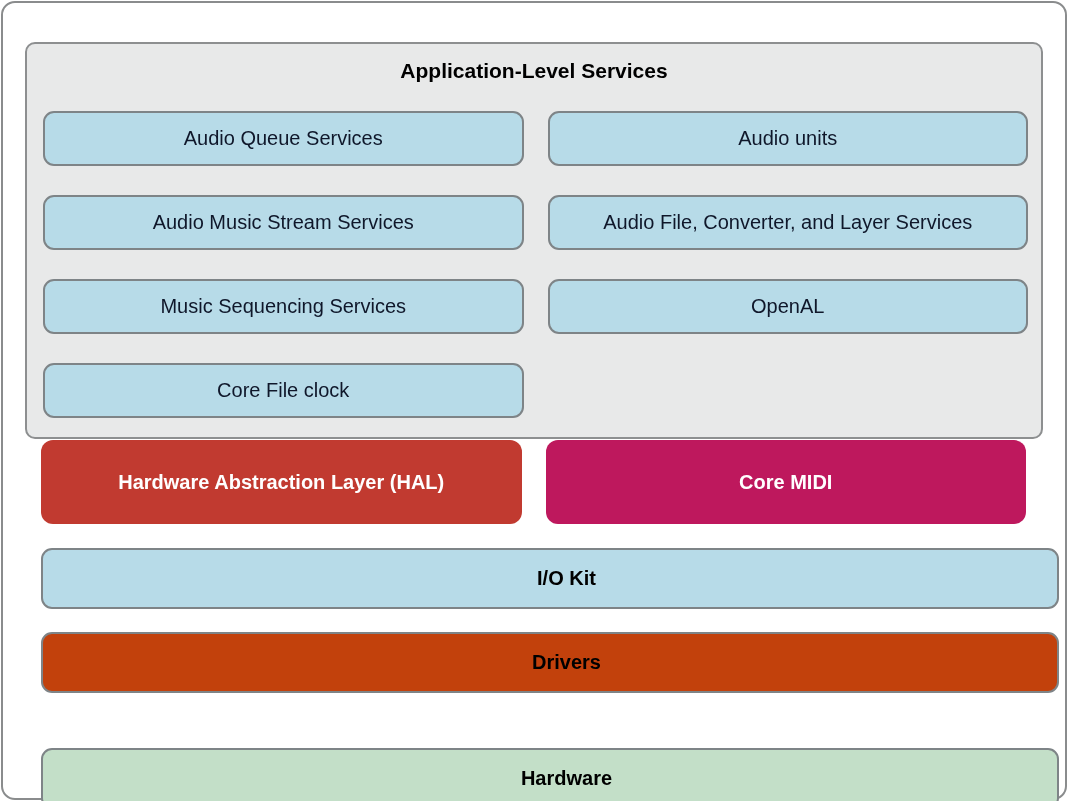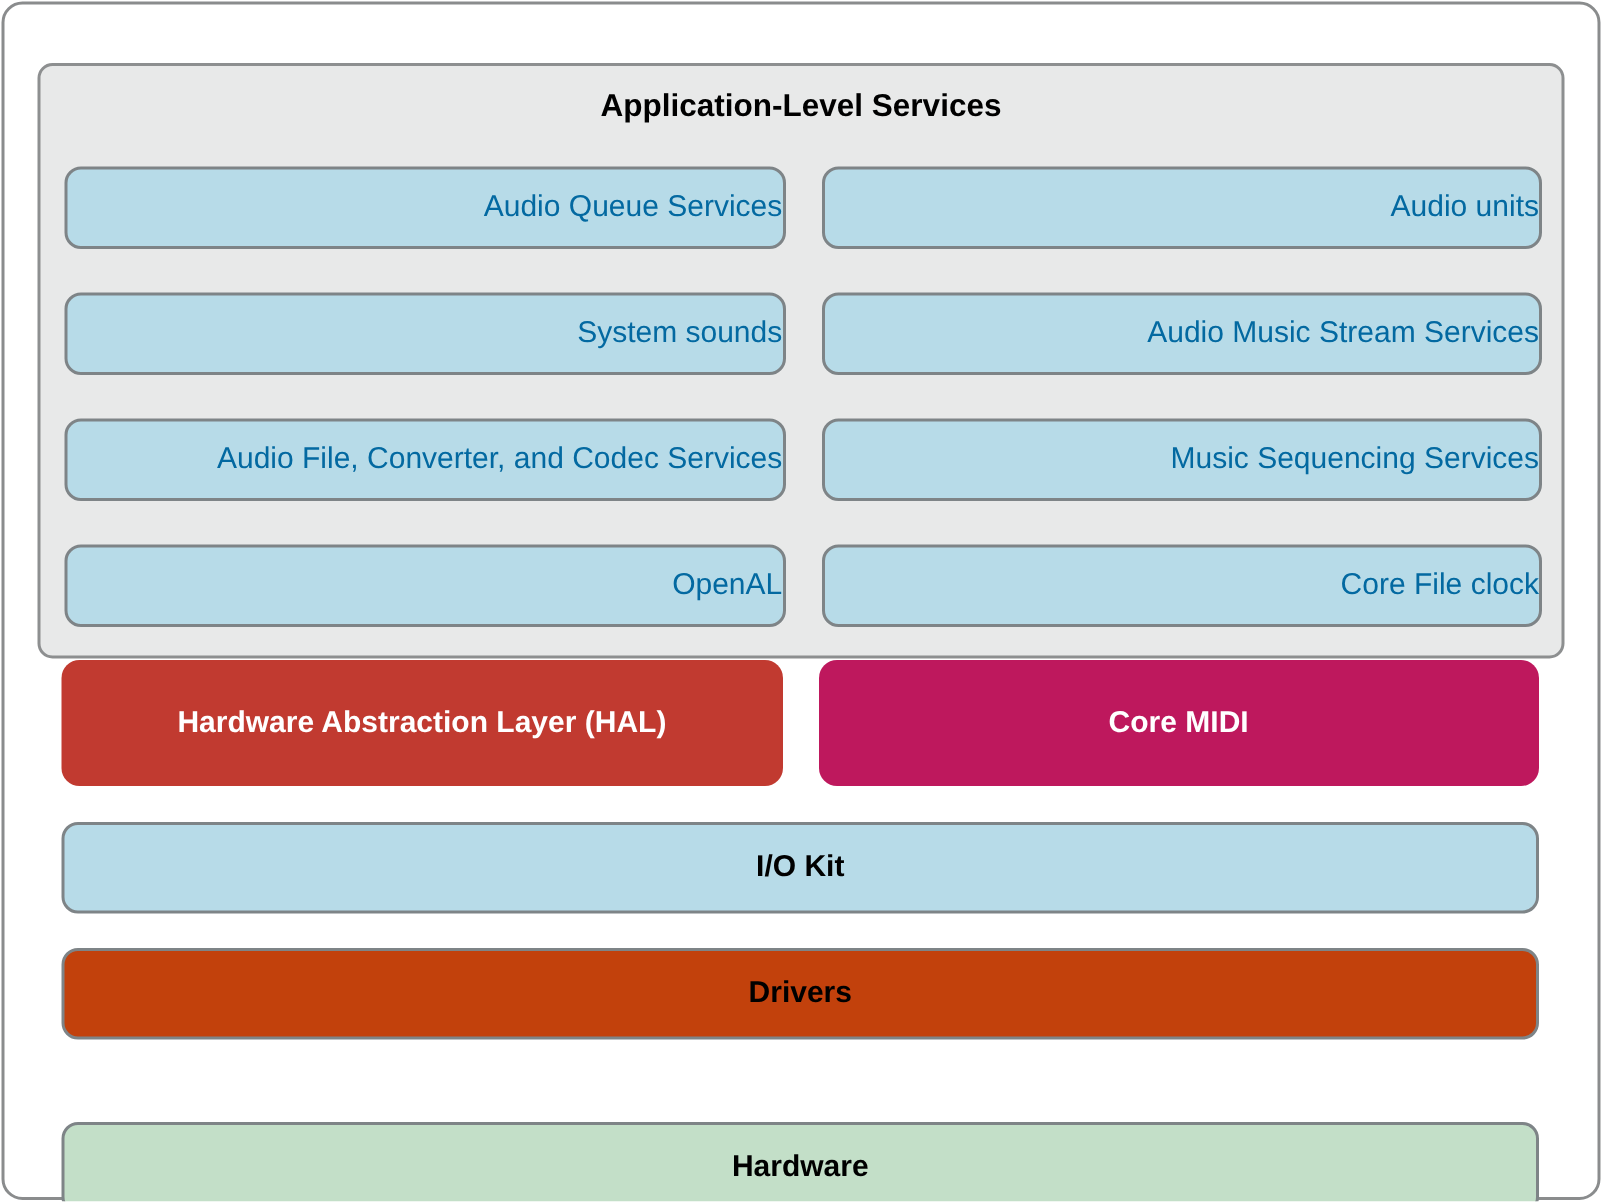--- a/index.html
+++ b/index.html
@@ -52,23 +52,23 @@
     column-gap: 24px;
     row-gap: 29px;
   }
   .service-box {
     height: 51px;
     background: #b7dbe8;
     border: 2px solid #7e8487;
     border-radius: 11px;
     display: flex;
     align-items: center;
-    justify-content: flex-end;
+    justify-content: center;
     font-size: 20px;
-    color: #0369a1;
+    color: #0f172a;
   }
   
   .mid-row {
     position: absolute;
     left: 41px; top: 440px;
     width: 985px; height: 84px;
     display: flex;
     gap: 24px;
   }
   .mid-box {
@@ -90,20 +90,21 @@
     width: 981px;
     height: 57px;
     border: 2px solid #7e8487;
     border-radius: 11px;
     display: flex;
     align-items: center;
     justify-content: center;
     font-size: 20px;
     font-weight: bold;
     color: #000000;
+    padding-left: 33px;
   }
   .layer.iokit    { top: 548px; background: #b7dbe8; }
   .layer.drivers  { top: 632px; background: #c2410c; }
   .layer.hardware { top: 748px; background: #c3dfc8; }
 </style>
 </head>
 <body>
 
 <div class="canvas">
   <div class="frame"></div>
@@ -112,27 +113,24 @@
     <div class="app-title">Application-Level Services</div>
 
     <div class="services-grid">
       <div class="service-box">
         <span>Audio Queue Services</span>
       </div>
       <div class="service-box">
         <span>Audio units</span>
       </div>
       <div class="service-box">
-        <span>System sounds</span>
-      </div>
-      <div class="service-box">
         <span>Audio Music Stream Services</span>
       </div>
       <div class="service-box">
-        <span>Audio File, Converter, and Codec Services</span>
+        <span>Audio File, Converter, and Layer Services</span>
       </div>
       <div class="service-box">
         <span>Music Sequencing Services</span>
       </div>
       <div class="service-box">
         <span>OpenAL</span>
       </div>
       <div class="service-box">
         <span>Core File clock</span>
       </div>

